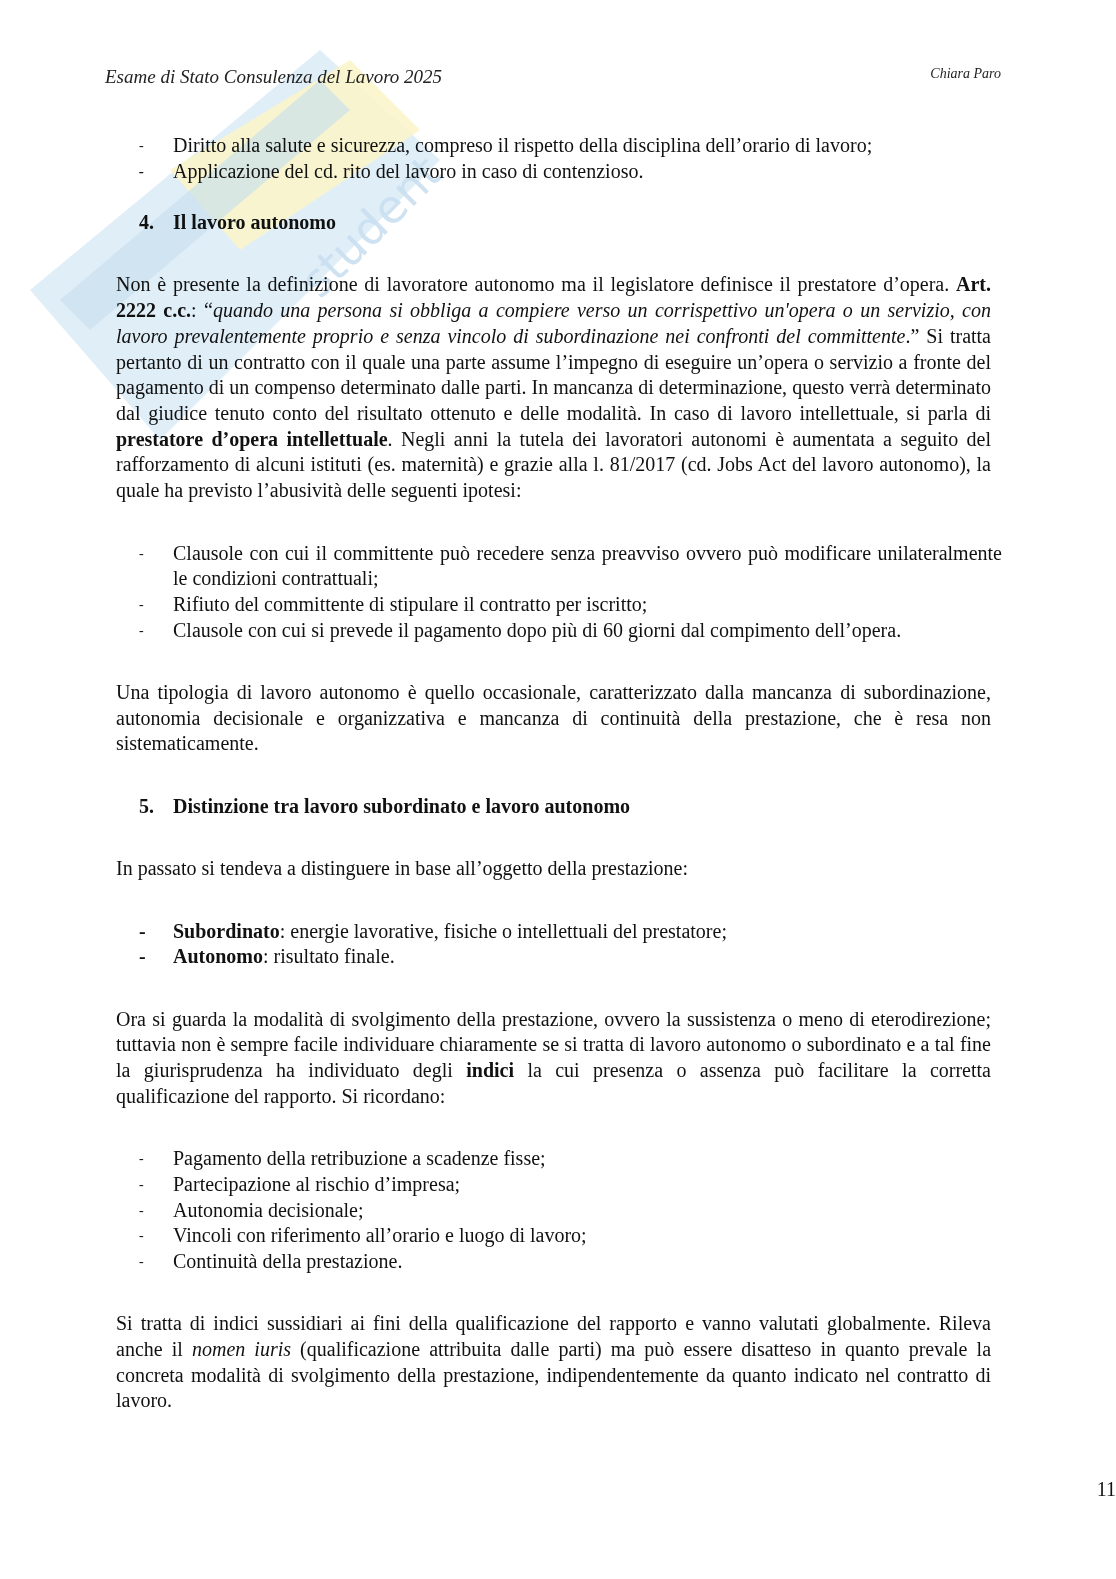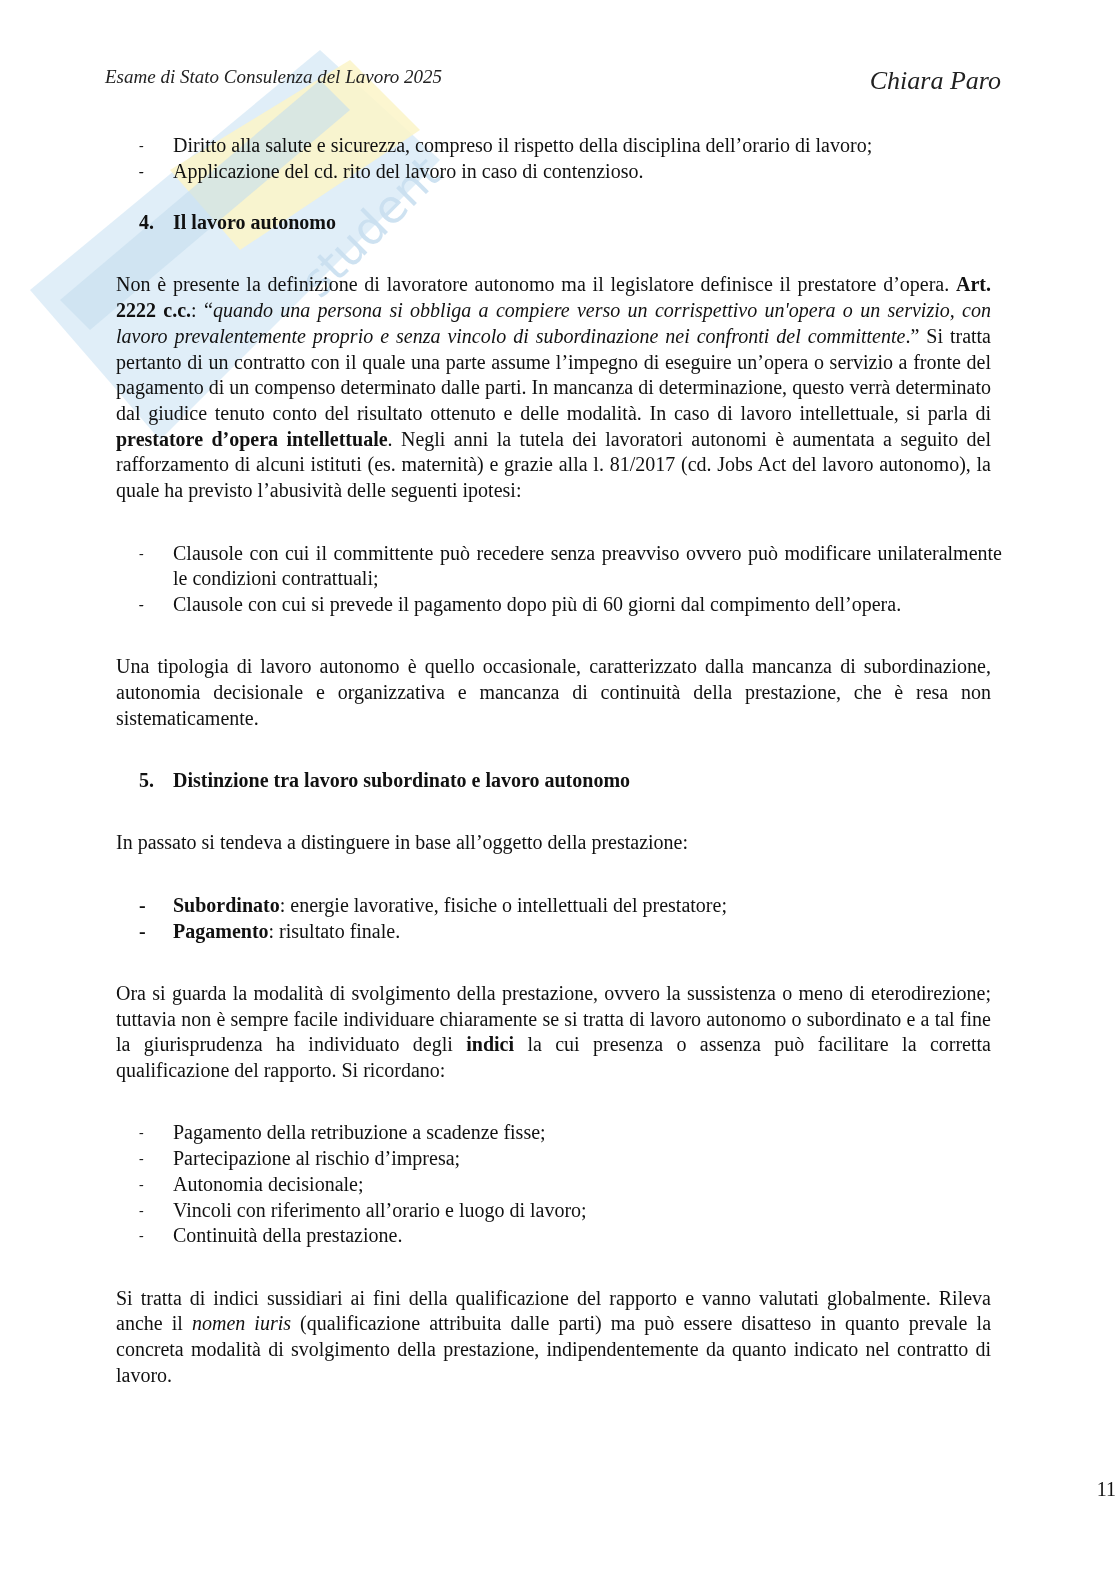--- a/index.html
+++ b/index.html
@@ -10,21 +10,21 @@
     }
     .watermark {
       position: absolute; left: 20px; top: 40px; width: 440px; height: 420px;
       pointer-events: none; z-index: 0;
     }
     .page { position: absolute; left: 0; top: 0; width: 1116px; height: 1263px; z-index: 1; }
     .header-left {
       position: absolute; left: 105px; top: 66px; font-style: italic; font-size: 19px; color: #222;
     }
     .header-right {
-      position: absolute; right: 115px; top: 66px; font-style: italic; font-size: 26px; color: #222;
+      position: absolute; right: 115px; top: 66px; font-style: italic; font-size: 14px; color: #222;
     }
     .content {
       position: absolute; left: 105px; top: 133px; width: 897px;
       font-size: 20px; line-height: 25.7px;
     }
     .content p { margin: 11px; text-align: justify; }
     ul.dash { list-style: none; margin: 0; padding: 0; }
     ul.dash li { position: relative; padding-left: 68px; text-align: justify; }
     ul.dash li .dash-mark { position: absolute; left: 34px; top: 0; font-size: 14px; }
     ul.dash.bold-dash li .dash-mark { font-size: 20px; font-weight: bold; }
@@ -69,21 +69,21 @@
     </h2>
 
     <div class="gap-lg"></div>
 
     <p><span>Non è presente la definizione di lavoratore autonomo ma il legislatore definisce il prestatore d’opera.</span> <b>Art. 2222 c.c.</b><span>: “</span><i>quando una persona si obbliga a compiere verso un corrispettivo un'opera o un servizio, con lavoro prevalentemente proprio e senza vincolo di subordinazione nei confronti del committente</i><span>.” </span><span>Si tratta pertanto di un contratto con il quale una parte assume l’impegno di eseguire un’opera o servizio a fronte del pagamento di un compenso determinato dalle parti. In mancanza di determinazione, questo verrà determinato dal giudice tenuto conto del risultato ottenuto e delle modalità. In caso di lavoro intellettuale, si parla di </span><b>prestatore d’opera intellettuale</b><span>. Negli anni la tutela dei lavoratori autonomi è aumentata a seguito del rafforzamento di alcuni istituti (es. maternità) e grazie alla l. 81/2017 (cd. Jobs Act del lavoro autonomo), la quale ha previsto l’abusività delle seguenti ipotesi:</span></p>
 
     <div class="gap-lg"></div>
 
     <ul class="dash">
       <li><span class="dash-mark">-</span><span>Clausole con cui il committente può recedere senza preavviso ovvero può modificare unilateralmente le condizioni contrattuali;</span></li>
-      <li><span class="dash-mark">-</span></li>
+      <li><span class="dash-mark">-</span><span>Rifiuto del committente di stipulare il contratto per iscritto;</span></li>
       <li><span class="dash-mark">-</span><span>Clausole con cui si prevede il pagamento dopo più di 60 giorni dal compimento dell’opera.</span></li>
     </ul>
 
     <div class="gap-lg"></div>
 
     <p>Una tipologia di lavoro autonomo è quello occasionale, caratterizzato dalla mancanza di subordinazione, autonomia decisionale e organizzativa e mancanza di continuità della prestazione, che è resa non sistematicamente.</p>
 
     <div class="gap-lg"></div>
 
     <h2 class="section">
@@ -91,21 +91,21 @@
     </h2>
 
     <div class="gap-lg"></div>
 
     <p>In passato si tendeva a distinguere in base all’oggetto della prestazione:</p>
 
     <div class="gap-lg"></div>
 
     <ul class="dash bold-dash">
       <li><span class="dash-mark">-</span><b>Subordinato</b><span>: energie lavorative, fisiche o intellettuali del prestatore;</span></li>
-      <li><span class="dash-mark">-</span><b>Pagamento</b><span>: risultato finale.</span></li>
+      <li><span class="dash-mark">-</span><b>Autonomo</b><span>: risultato finale.</span></li>
     </ul>
 
     <div class="gap-lg"></div>
 
     <p><span>Ora si guarda la modalità di svolgimento della prestazione, ovvero la sussistenza o meno di eterodirezione; tuttavia non è sempre facile individuare chiaramente se si tratta di lavoro autonomo o subordinato e a tal fine la giurisprudenza ha individuato degli </span><b>indici</b><span> la cui presenza o assenza può facilitare la corretta qualificazione del rapporto. Si ricordano:</span></p>
 
     <div class="gap-lg"></div>
 
     <ul class="dash">
       <li><span class="dash-mark">-</span><span>Pagamento della retribuzione a scadenze fisse;</span></li>

